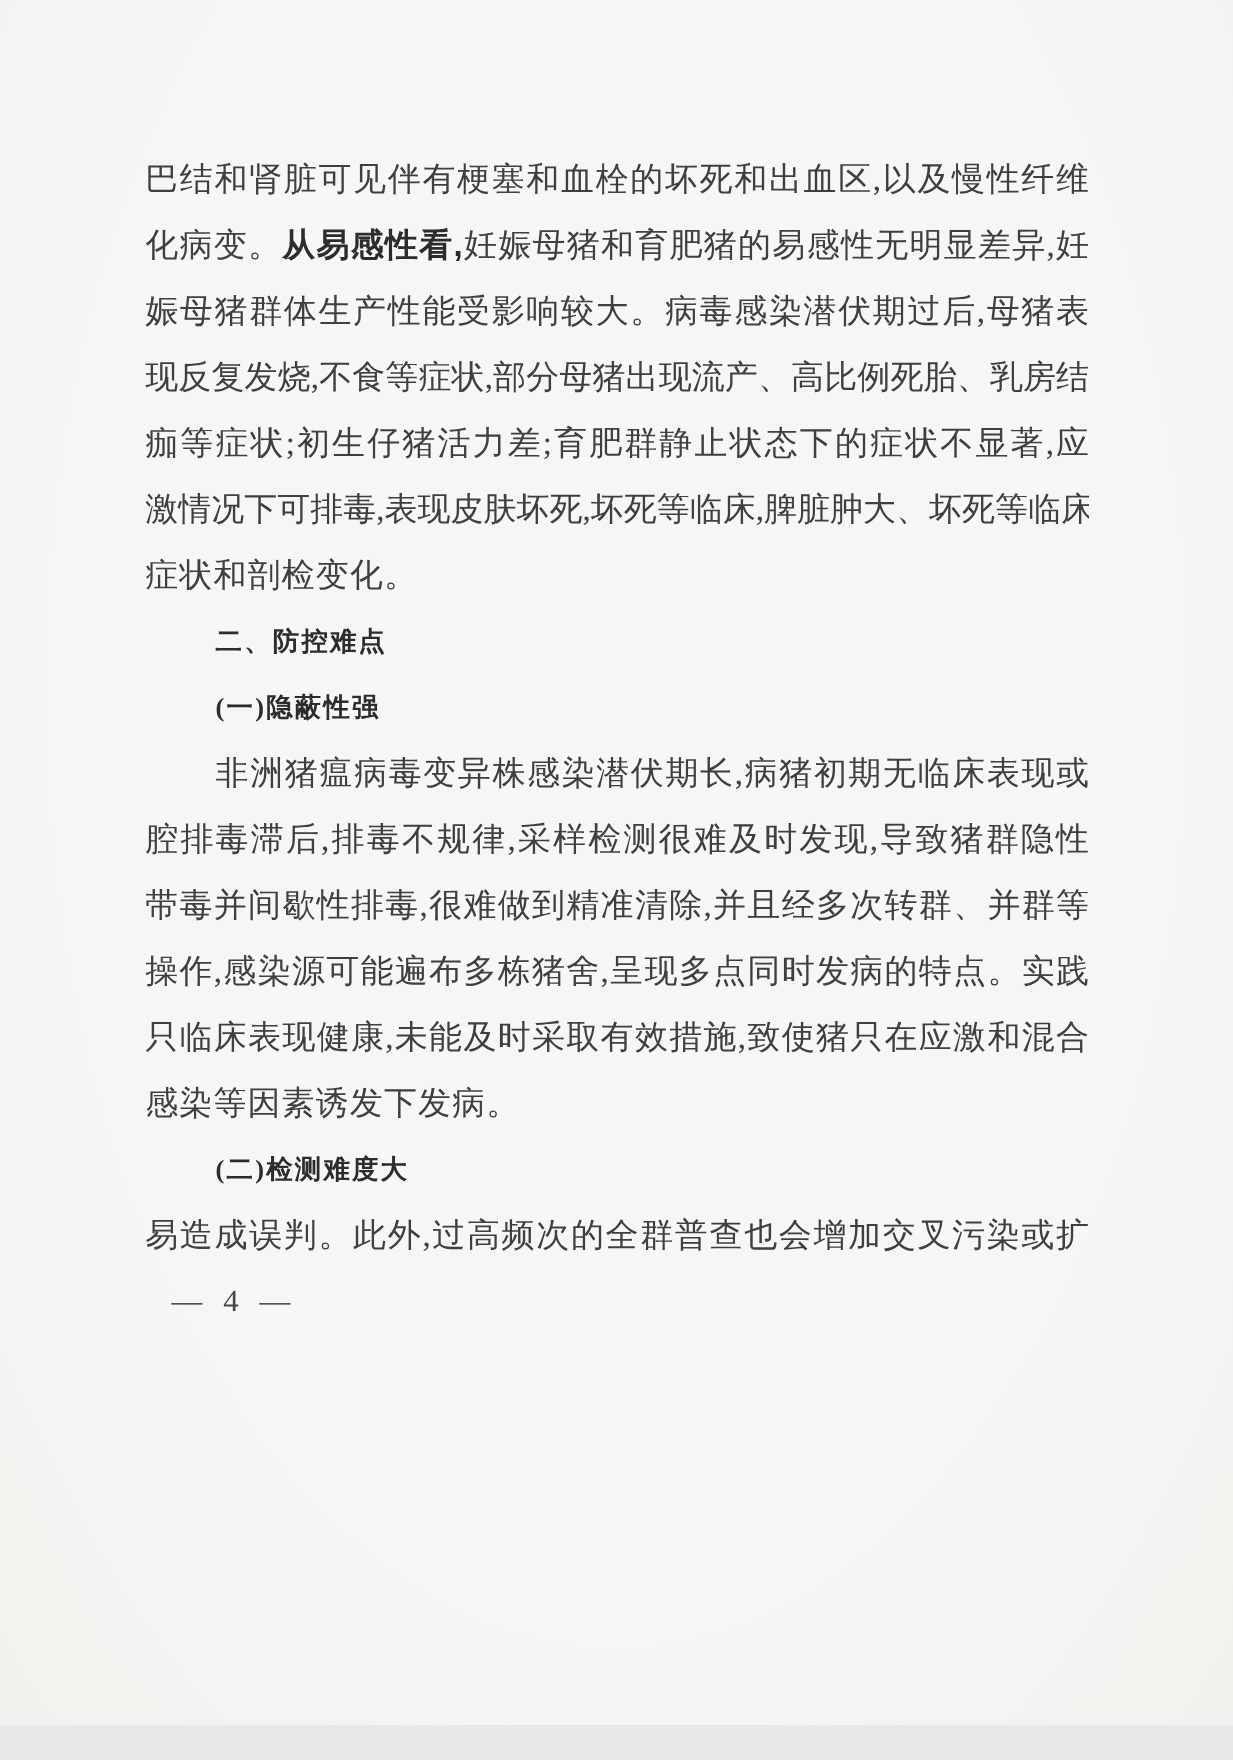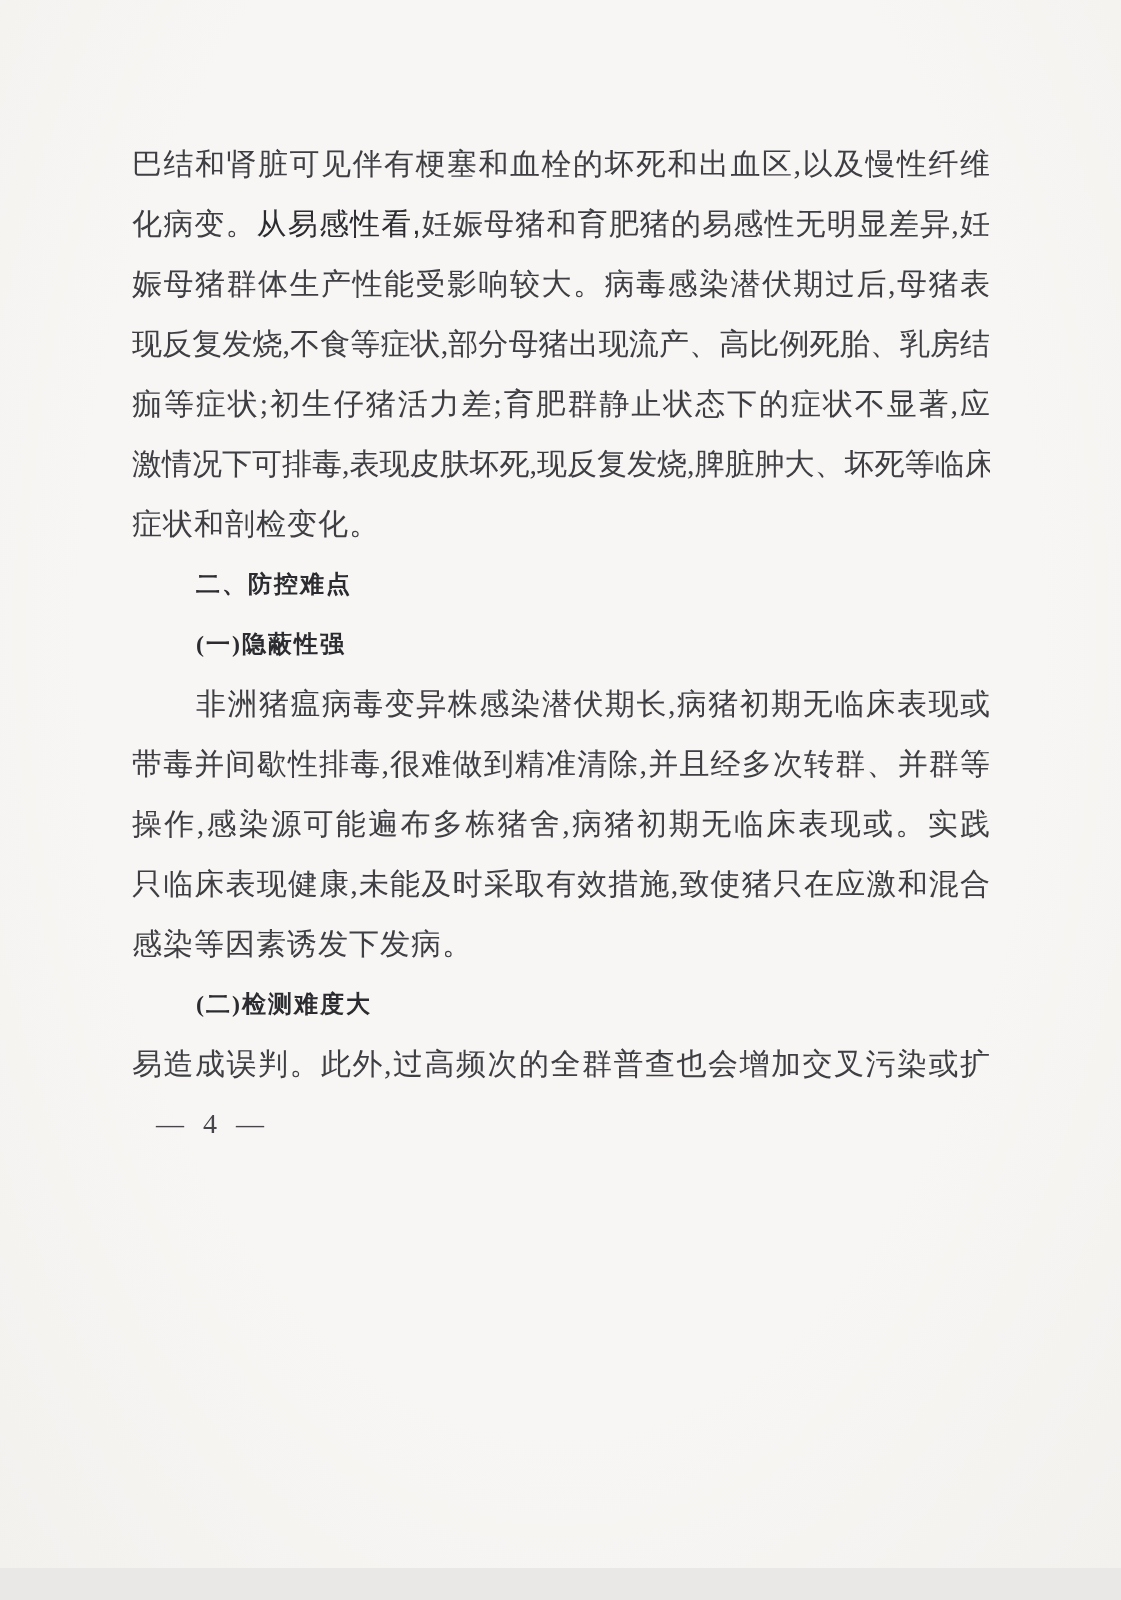--- a/index.html
+++ b/index.html
@@ -49,21 +49,21 @@
     letter-spacing: 2px;
     white-space: nowrap;
   }
   .h-hei {
     font-family: "Liberation Sans", "DejaVu Sans", sans-serif;
   }
   .h-kai {
     font-family: "Liberation Serif", "DejaVu Serif", serif;
   }
   .bold-seg {
-    font-weight: normal;
+    font-weight: bold;
     font-family: "Liberation Sans", "DejaVu Sans", sans-serif;
     color: #2c2c30;
   }
   .footer-line {
     height: 60px;
     line-height: 60px;
     padding-left: 24px;
     font-size: 28px;
     letter-spacing: 6px;
     color: #45454a;
@@ -74,31 +74,32 @@
 
 <div class="page">
   <div class="content">
 
     <div>
       <div class="line">巴结和肾脏可见伴有梗塞和血栓的坏死和出血区,以及慢性纤维</div>
       <div class="line"><span>化病变。</span><span class="bold-seg">从易感性看,</span><span>妊娠母猪和育肥猪的易感性无明显差异,妊</span></div>
       <div class="line">娠母猪群体生产性能受影响较大。病毒感染潜伏期过后,母猪表</div>
       <div class="line">现反复发烧,不食等症状,部分母猪出现流产、高比例死胎、乳房结</div>
       <div class="line">痂等症状;初生仔猪活力差;育肥群静止状态下的症状不显著,应</div>
-      <div class="line">激情况下可排毒,表现皮肤坏死,现反复发烧,脾脏肿大、坏死等临床</div>
+      <div class="line">激情况下可排毒,表现皮肤坏死,坏死等临床,脾脏肿大、坏死等临床</div>
       <div class="line endline">症状和剖检变化。</div>
     </div>
 
     <div class="heading h-hei">二、防控难点</div>
     <div class="heading h-kai">(一)隐蔽性强</div>
 
     <div>
       <div class="line indent">非洲猪瘟病毒变异株感染潜伏期长,病猪初期无临床表现或</div>
+      <div class="line">腔排毒滞后,排毒不规律,采样检测很难及时发现,导致猪群隐性</div>
       <div class="line">带毒并间歇性排毒,很难做到精准清除,并且经多次转群、并群等</div>
-      <div class="line">操作,感染源可能遍布多栋猪舍,病猪初期无临床表现或。实践</div>
+      <div class="line">操作,感染源可能遍布多栋猪舍,呈现多点同时发病的特点。实践</div>
       <div class="line">只临床表现健康,未能及时采取有效措施,致使猪只在应激和混合</div>
       <div class="line endline">感染等因素诱发下发病。</div>
     </div>
 
     <div class="heading h-kai">(二)检测难度大</div>
 
     <div>
       <div class="line">易造成误判。此外,过高频次的全群普查也会增加交叉污染或扩</div>
     </div>
 

